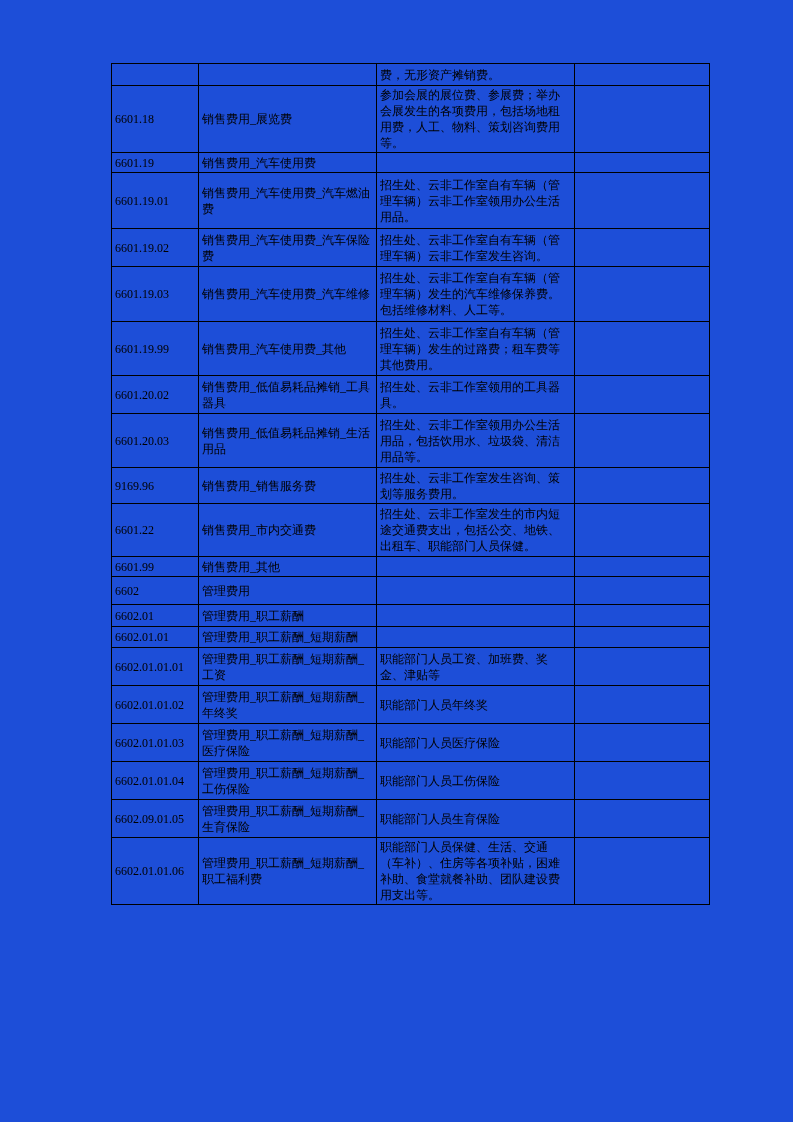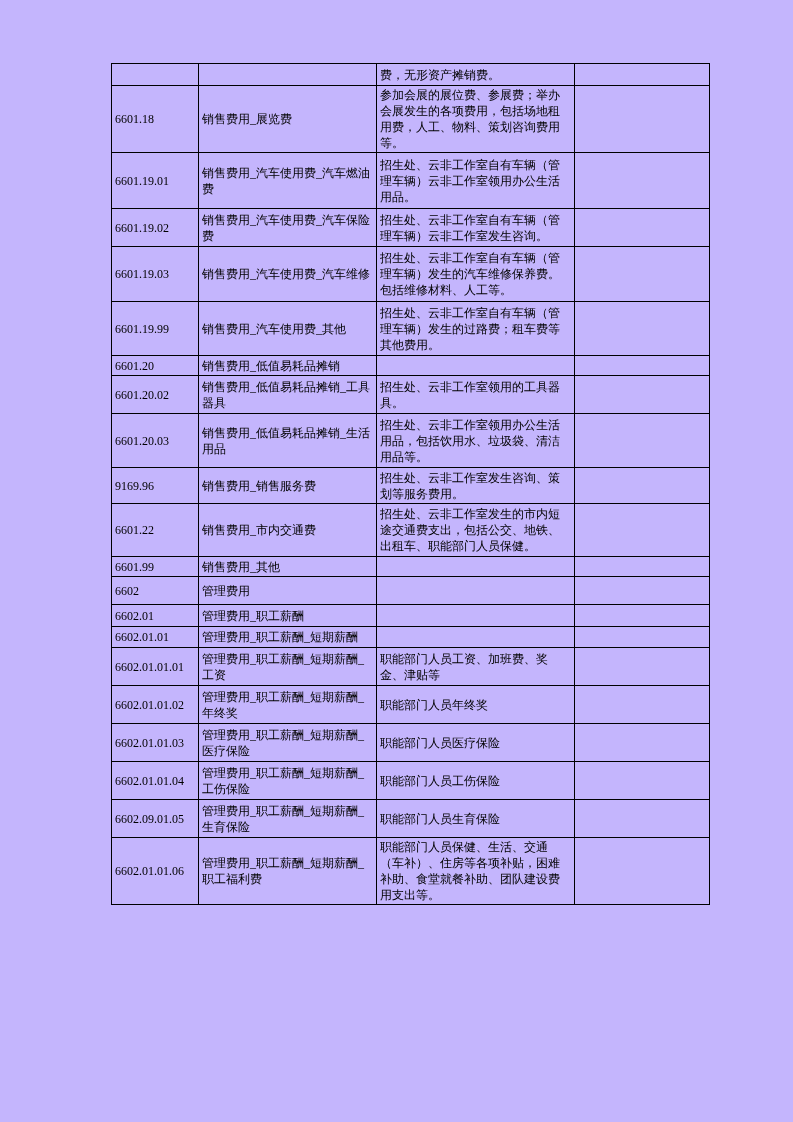--- a/index.html
+++ b/index.html
@@ -4,21 +4,21 @@
 <style>
   html, body {
     margin: 0;
     padding: 0;
     background: #ffffff;
   }
   .page {
     position: relative;
     width: 793px;
     height: 1122px;
-    background: #c4b5fd;
+    background: #1d4ed8;
     overflow: hidden;
   }
   table.accounts {
     position: absolute;
     left: 111px;
     top: 63px;
     width: 598px;
     border-collapse: collapse;
     table-layout: fixed;
   }
@@ -56,20 +56,26 @@
         <td></td>
         <td>费，无形资产摊销费。</td>
         <td></td>
       </tr>
       <tr style="height:55px">
         <td>6601.18</td>
         <td>销售费用_展览费</td>
         <td>参加会展的展位费、参展费；举办会展发生的各项费用，包括场地租用费，人工、物料、策划咨询费用等。</td>
         <td></td>
       </tr>
+      <tr style="height:20px">
+        <td>6601.19</td>
+        <td>销售费用_汽车使用费</td>
+        <td></td>
+        <td></td>
+      </tr>
       <tr style="height:56px">
         <td>6601.19.01</td>
         <td>销售费用_汽车使用费_汽车燃油费</td>
         <td>招生处、云非工作室自有车辆（管理车辆）云非工作室领用办公生活用品。</td>
         <td></td>
       </tr>
       <tr style="height:38px">
         <td>6601.19.02</td>
         <td>销售费用_汽车使用费_汽车保险费</td>
         <td>招生处、云非工作室自有车辆（管理车辆）云非工作室发生咨询。</td>
@@ -78,26 +84,20 @@
       <tr style="height:55px">
         <td>6601.19.03</td>
         <td>销售费用_汽车使用费_汽车维修</td>
         <td>招生处、云非工作室自有车辆（管理车辆）发生的汽车维修保养费。包括维修材料、人工等。</td>
         <td></td>
       </tr>
       <tr style="height:54px">
         <td>6601.19.99</td>
         <td>销售费用_汽车使用费_其他</td>
         <td>招生处、云非工作室自有车辆（管理车辆）发生的过路费；租车费等其他费用。</td>
-        <td></td>
-      </tr>
-      <tr style="height:20px">
-        <td>6601.20</td>
-        <td>销售费用_低值易耗品摊销</td>
-        <td></td>
         <td></td>
       </tr>
       <tr style="height:38px">
         <td>6601.20.02</td>
         <td>销售费用_低值易耗品摊销_工具器具</td>
         <td>招生处、云非工作室领用的工具器具。</td>
         <td></td>
       </tr>
       <tr style="height:54px">
         <td>6601.20.03</td>

